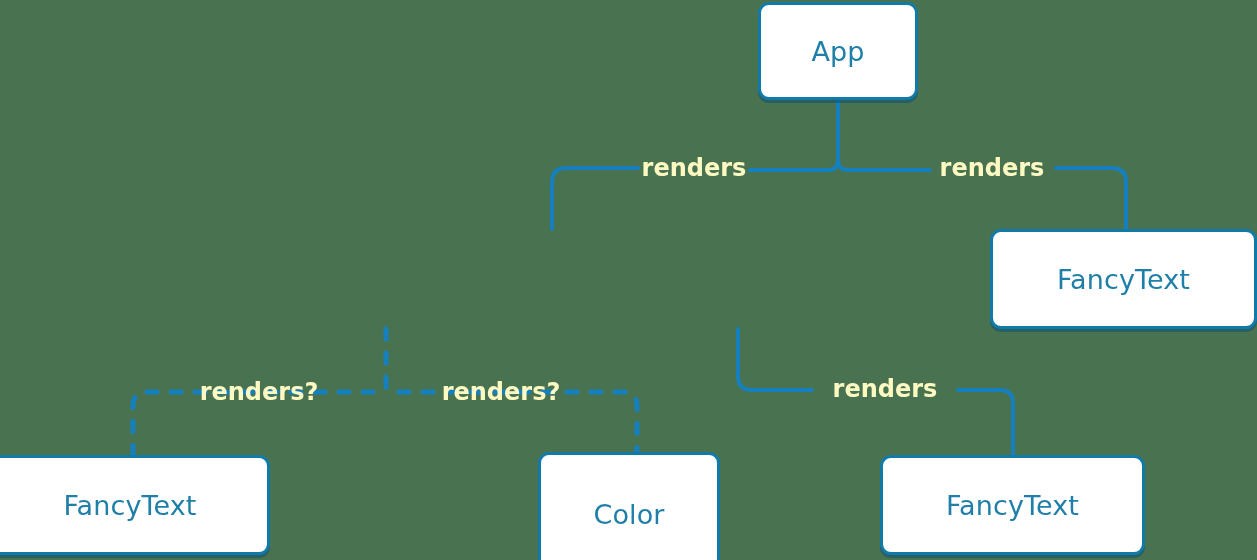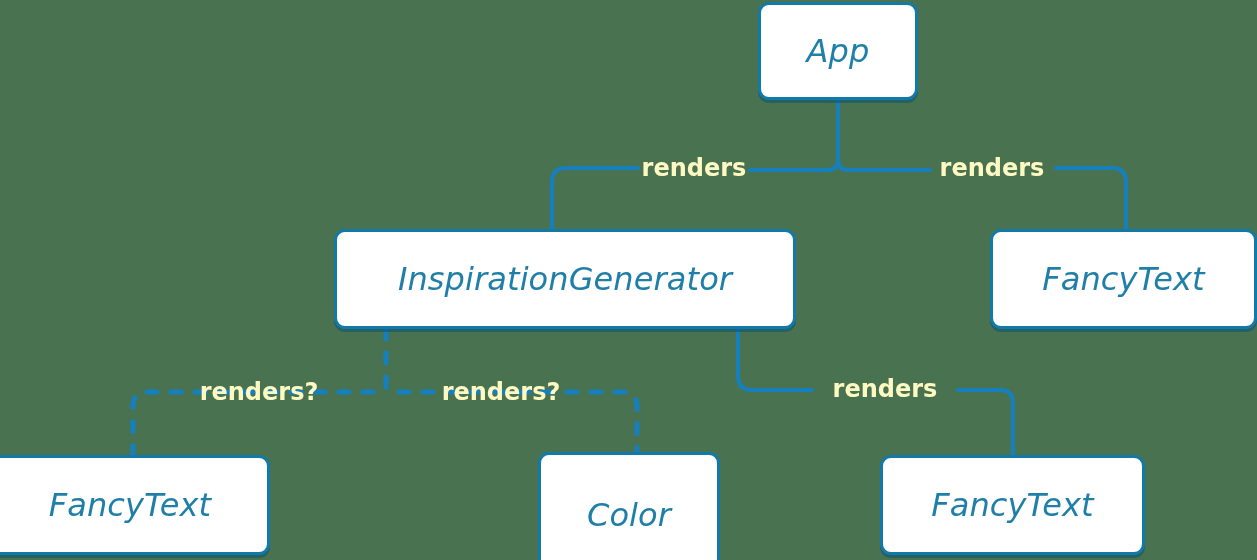--- a/index.html
+++ b/index.html
@@ -31,25 +31,24 @@
     border: 3px solid #127AA8;
     border-radius: 11px;
     box-sizing: border-box;
     display: flex;
     align-items: center;
     justify-content: center;
     box-shadow: 0 3px 0 0 rgba(11, 80, 115, 0.55);
   }
   .node-label {
     color: #1F7FA8;
-    font-size: 32px;
+    font-size: 27px;
     font-weight: 400;
     letter-spacing: 0.1px;
     white-space: nowrap;
-    font-style: italic;
   }
   .edge-label {
     position: absolute;
     color: #fef9c3;
     font-size: 24px;
     font-weight: 700;
     white-space: nowrap;
     transform: translate(-50%, -50%);
   }
 </style>
@@ -80,23 +79,20 @@
   <div class="edge-label" style="left:694px; top:168px;">renders</div>
   <div class="edge-label" style="left:992px; top:168px;">renders</div>
   <div class="edge-label" style="left:259px; top:392px;">renders?</div>
   <div class="edge-label" style="left:501px; top:392px;">renders?</div>
   <div class="edge-label" style="left:885px; top:389px;">renders</div>
 
   <div class="node" style="left:758px; top:2px; width:160px; height:98px;">
     <span class="node-label">App</span>
   </div>
 
-  <div class="node" style="left:334px; top:229px; width:462px; height:100px;">
-    <span class="node-label">InspirationGenerator</span>
-  </div>
 
   <div class="node" style="left:990px; top:229px; width:267px; height:100px;">
     <span class="node-label">FancyText</span>
   </div>
 
   <div class="node" style="left:-10px; top:455px; width:280px; height:100px;">
     <span class="node-label">FancyText</span>
   </div>
 
   <div class="node" style="left:538px; top:452px; width:182px; height:125px;">

